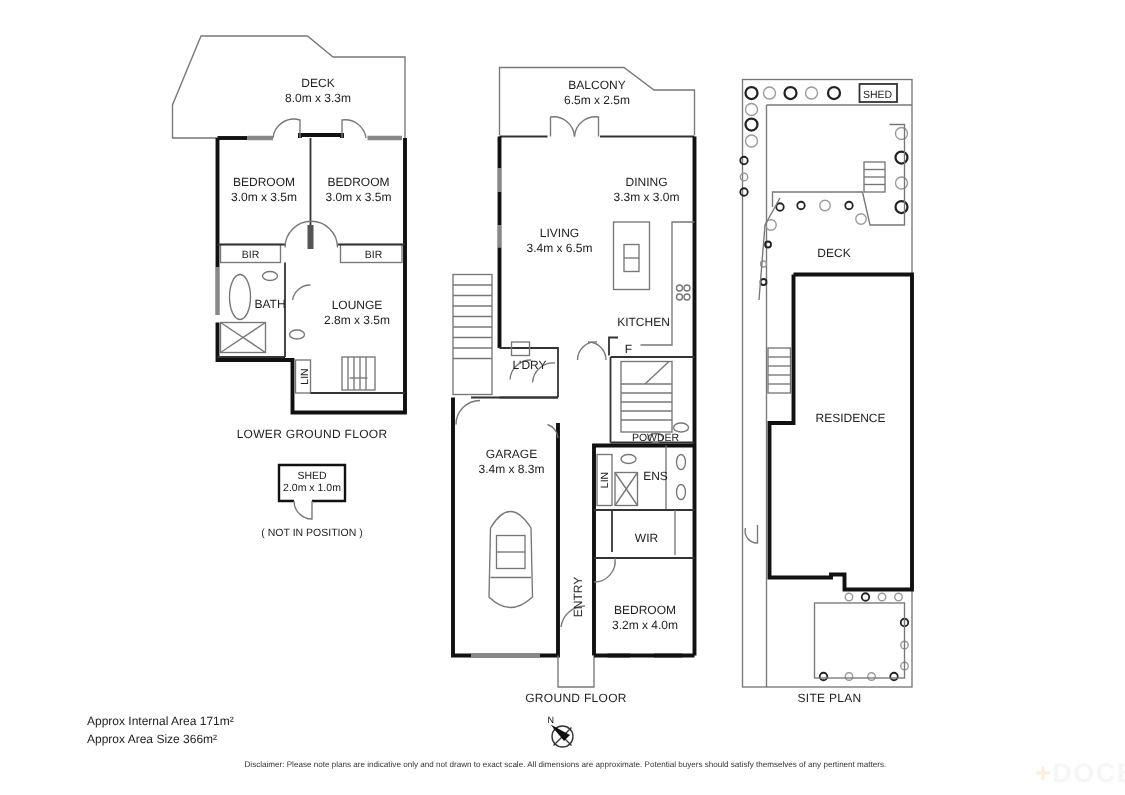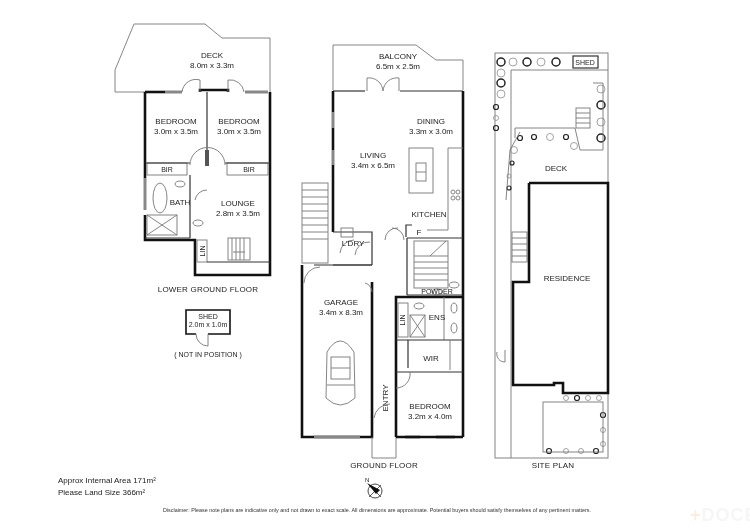--- a/index.html
+++ b/index.html
@@ -286,17 +286,17 @@
   <g transform="translate(375,491)">
     <circle cx="0" cy="0" r="7" fill="none" stroke="#333" stroke-width="0.9"></circle>
     <line x1="-6" y1="-6" x2="6" y2="6" stroke="#333" stroke-width="0.8"></line>
     <line x1="6" y1="-6" x2="-6" y2="6" stroke="#333" stroke-width="0.8"></line>
     <polygon points="-8,-8 5,-1 1,3" fill="#111"></polygon>
     <text x="-10" y="-9" style="font-family:'Liberation Sans',sans-serif;font-size:6px;fill:#111;">N</text>
   </g>
 </svg>
 
 <div class="info" style="top:476px;">Approx Internal Area 171m²</div>
-<div class="info" style="top:488px;">Please Land Size 366m²</div>
+<div class="info" style="top:488px;">Approx Area Size 366m²</div>
 
 <div class="disclaimer">Disclaimer: Please note plans are indicative only and not drawn to exact scale. All dimensions are approximate. Potential buyers should satisfy themselves of any pertinent matters.</div>
 
 <div class="watermark"><span class="plus">+</span><span>DOCEO</span></div>
 
 </body></html>

